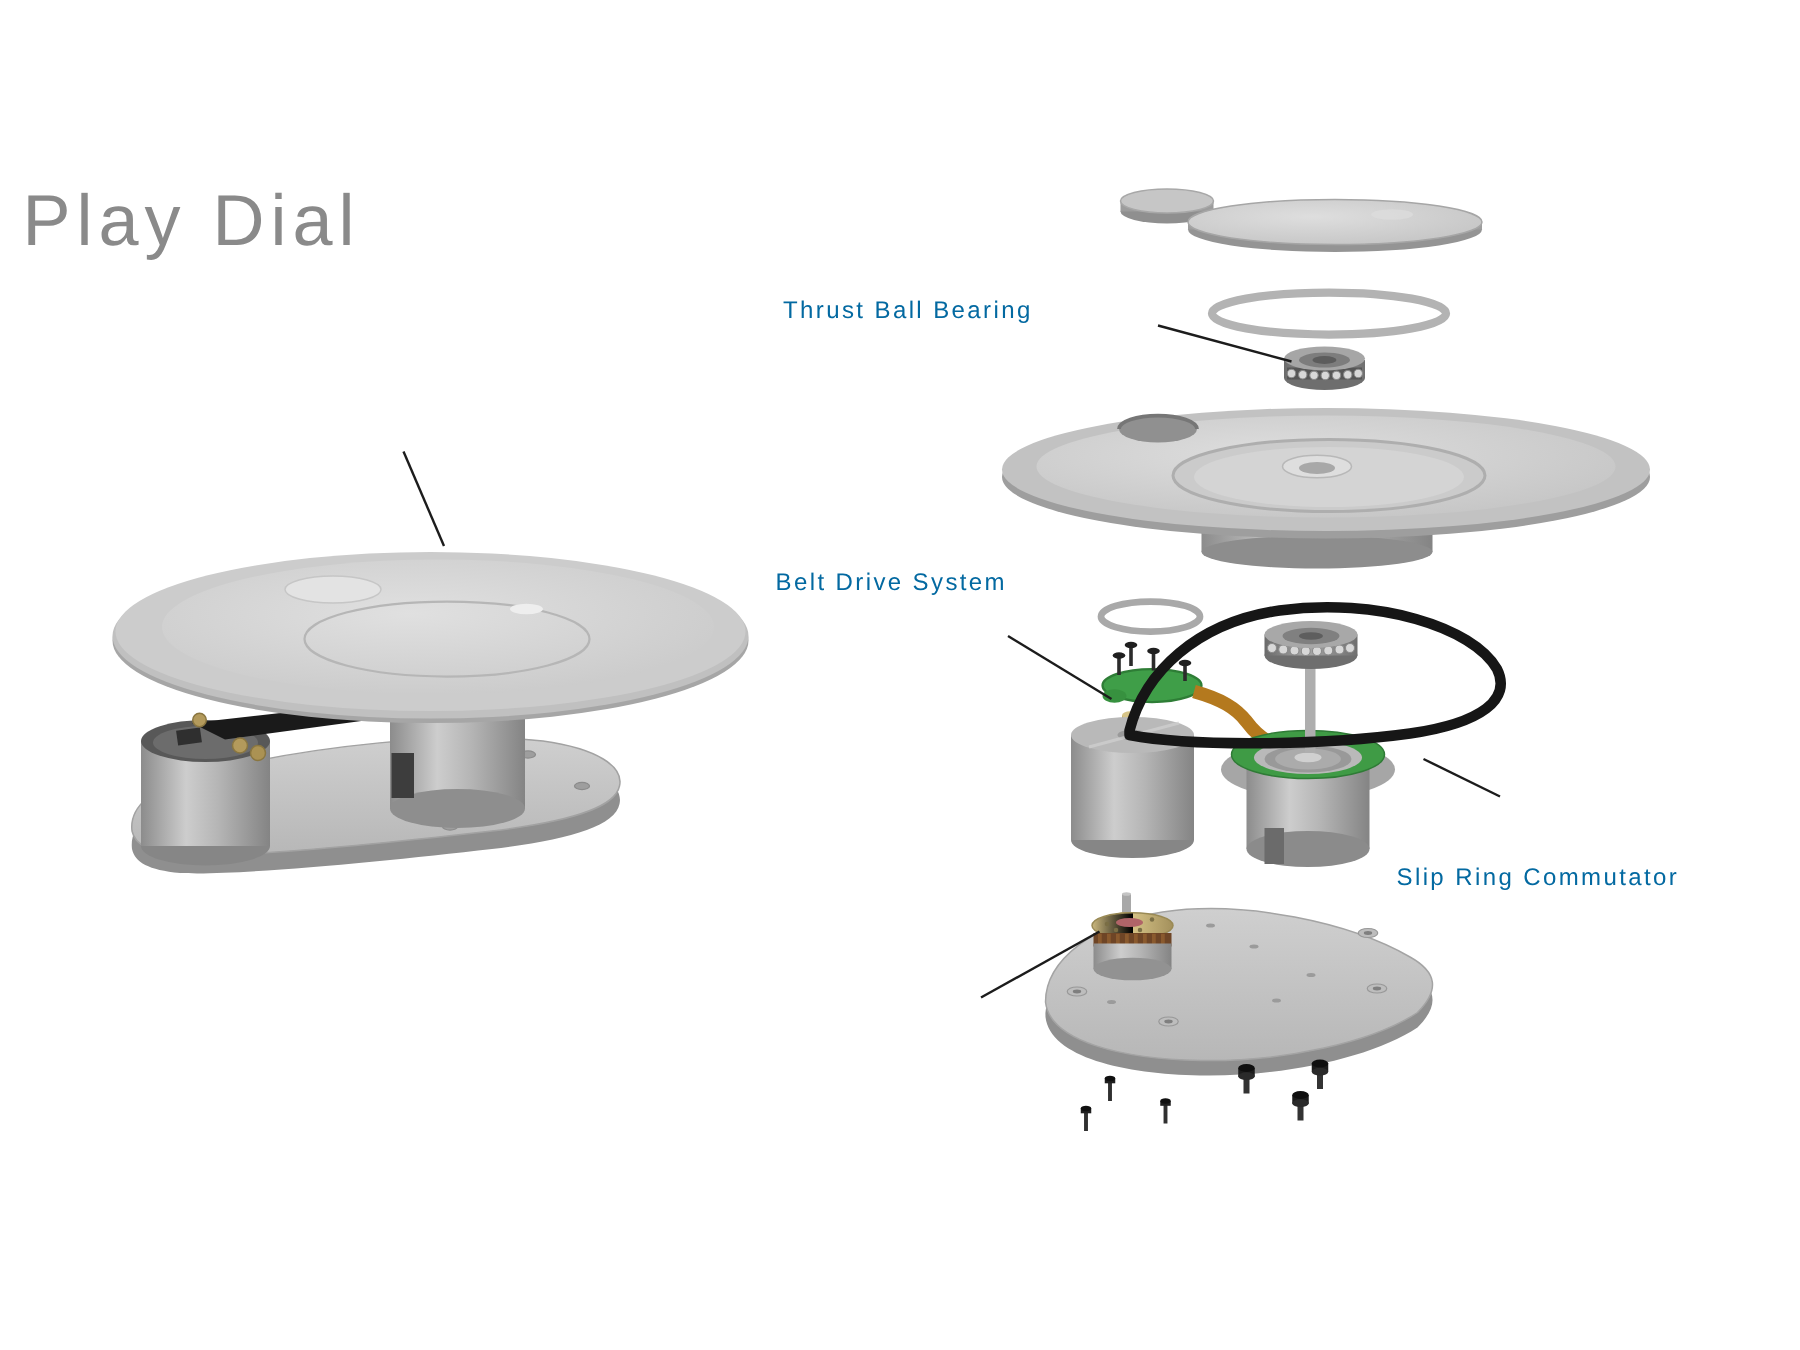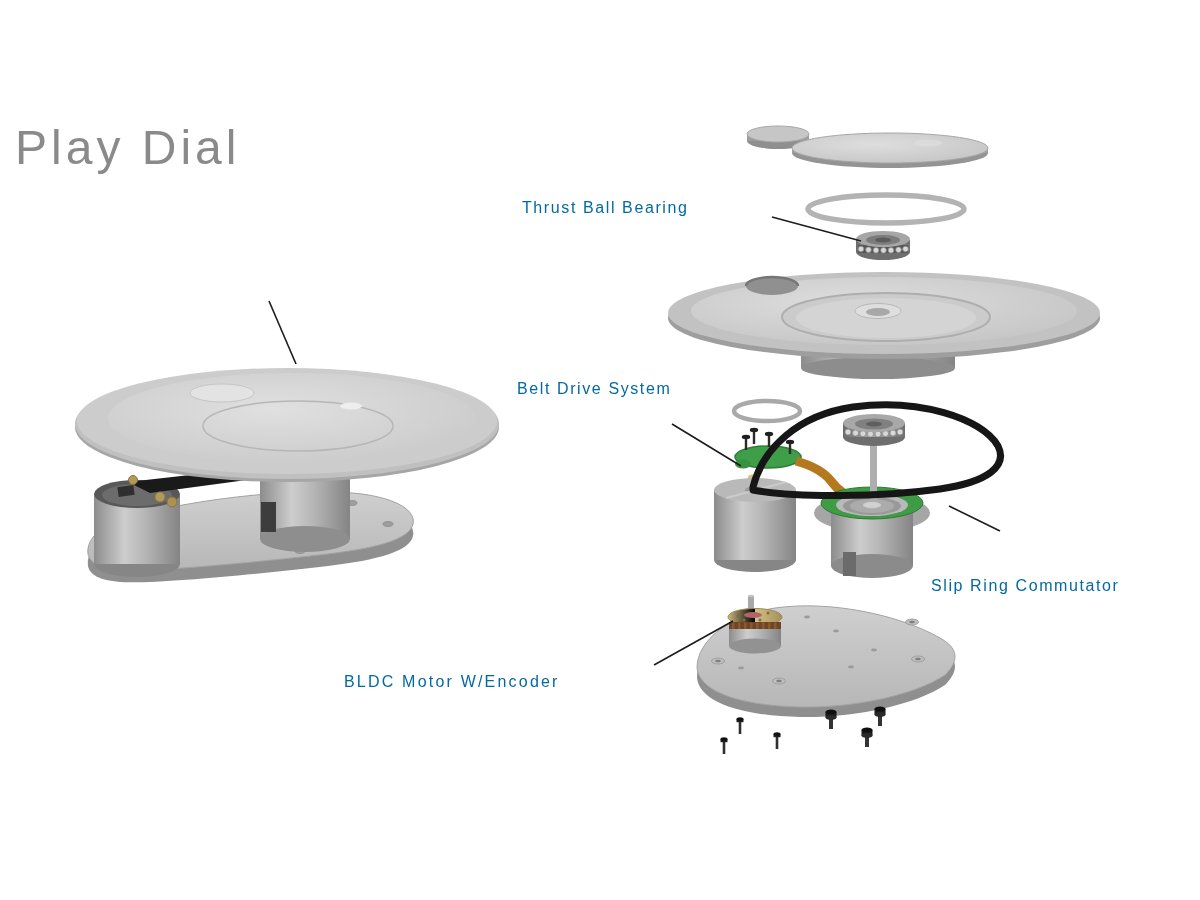--- a/index.html
+++ b/index.html
@@ -328,14 +328,13 @@
     <line x1="672" y1="424" x2="741" y2="466"></line>
     <line x1="949" y1="506" x2="1000" y2="531"></line>
     <line x1="654" y1="665" x2="733" y2="621"></line>
   </g>
 </svg>
 
   <div class="page-title">Play Dial</div>
   <div class="callout lbl-thrust">Thrust Ball Bearing</div>
   <div class="callout lbl-belt">Belt Drive System</div>
   <div class="callout lbl-slip">Slip Ring Commutator</div>
-  <div class="callout lbl-bldc">BLDC Motor W/Encoder</div>
 </div>
 
 </body></html>

